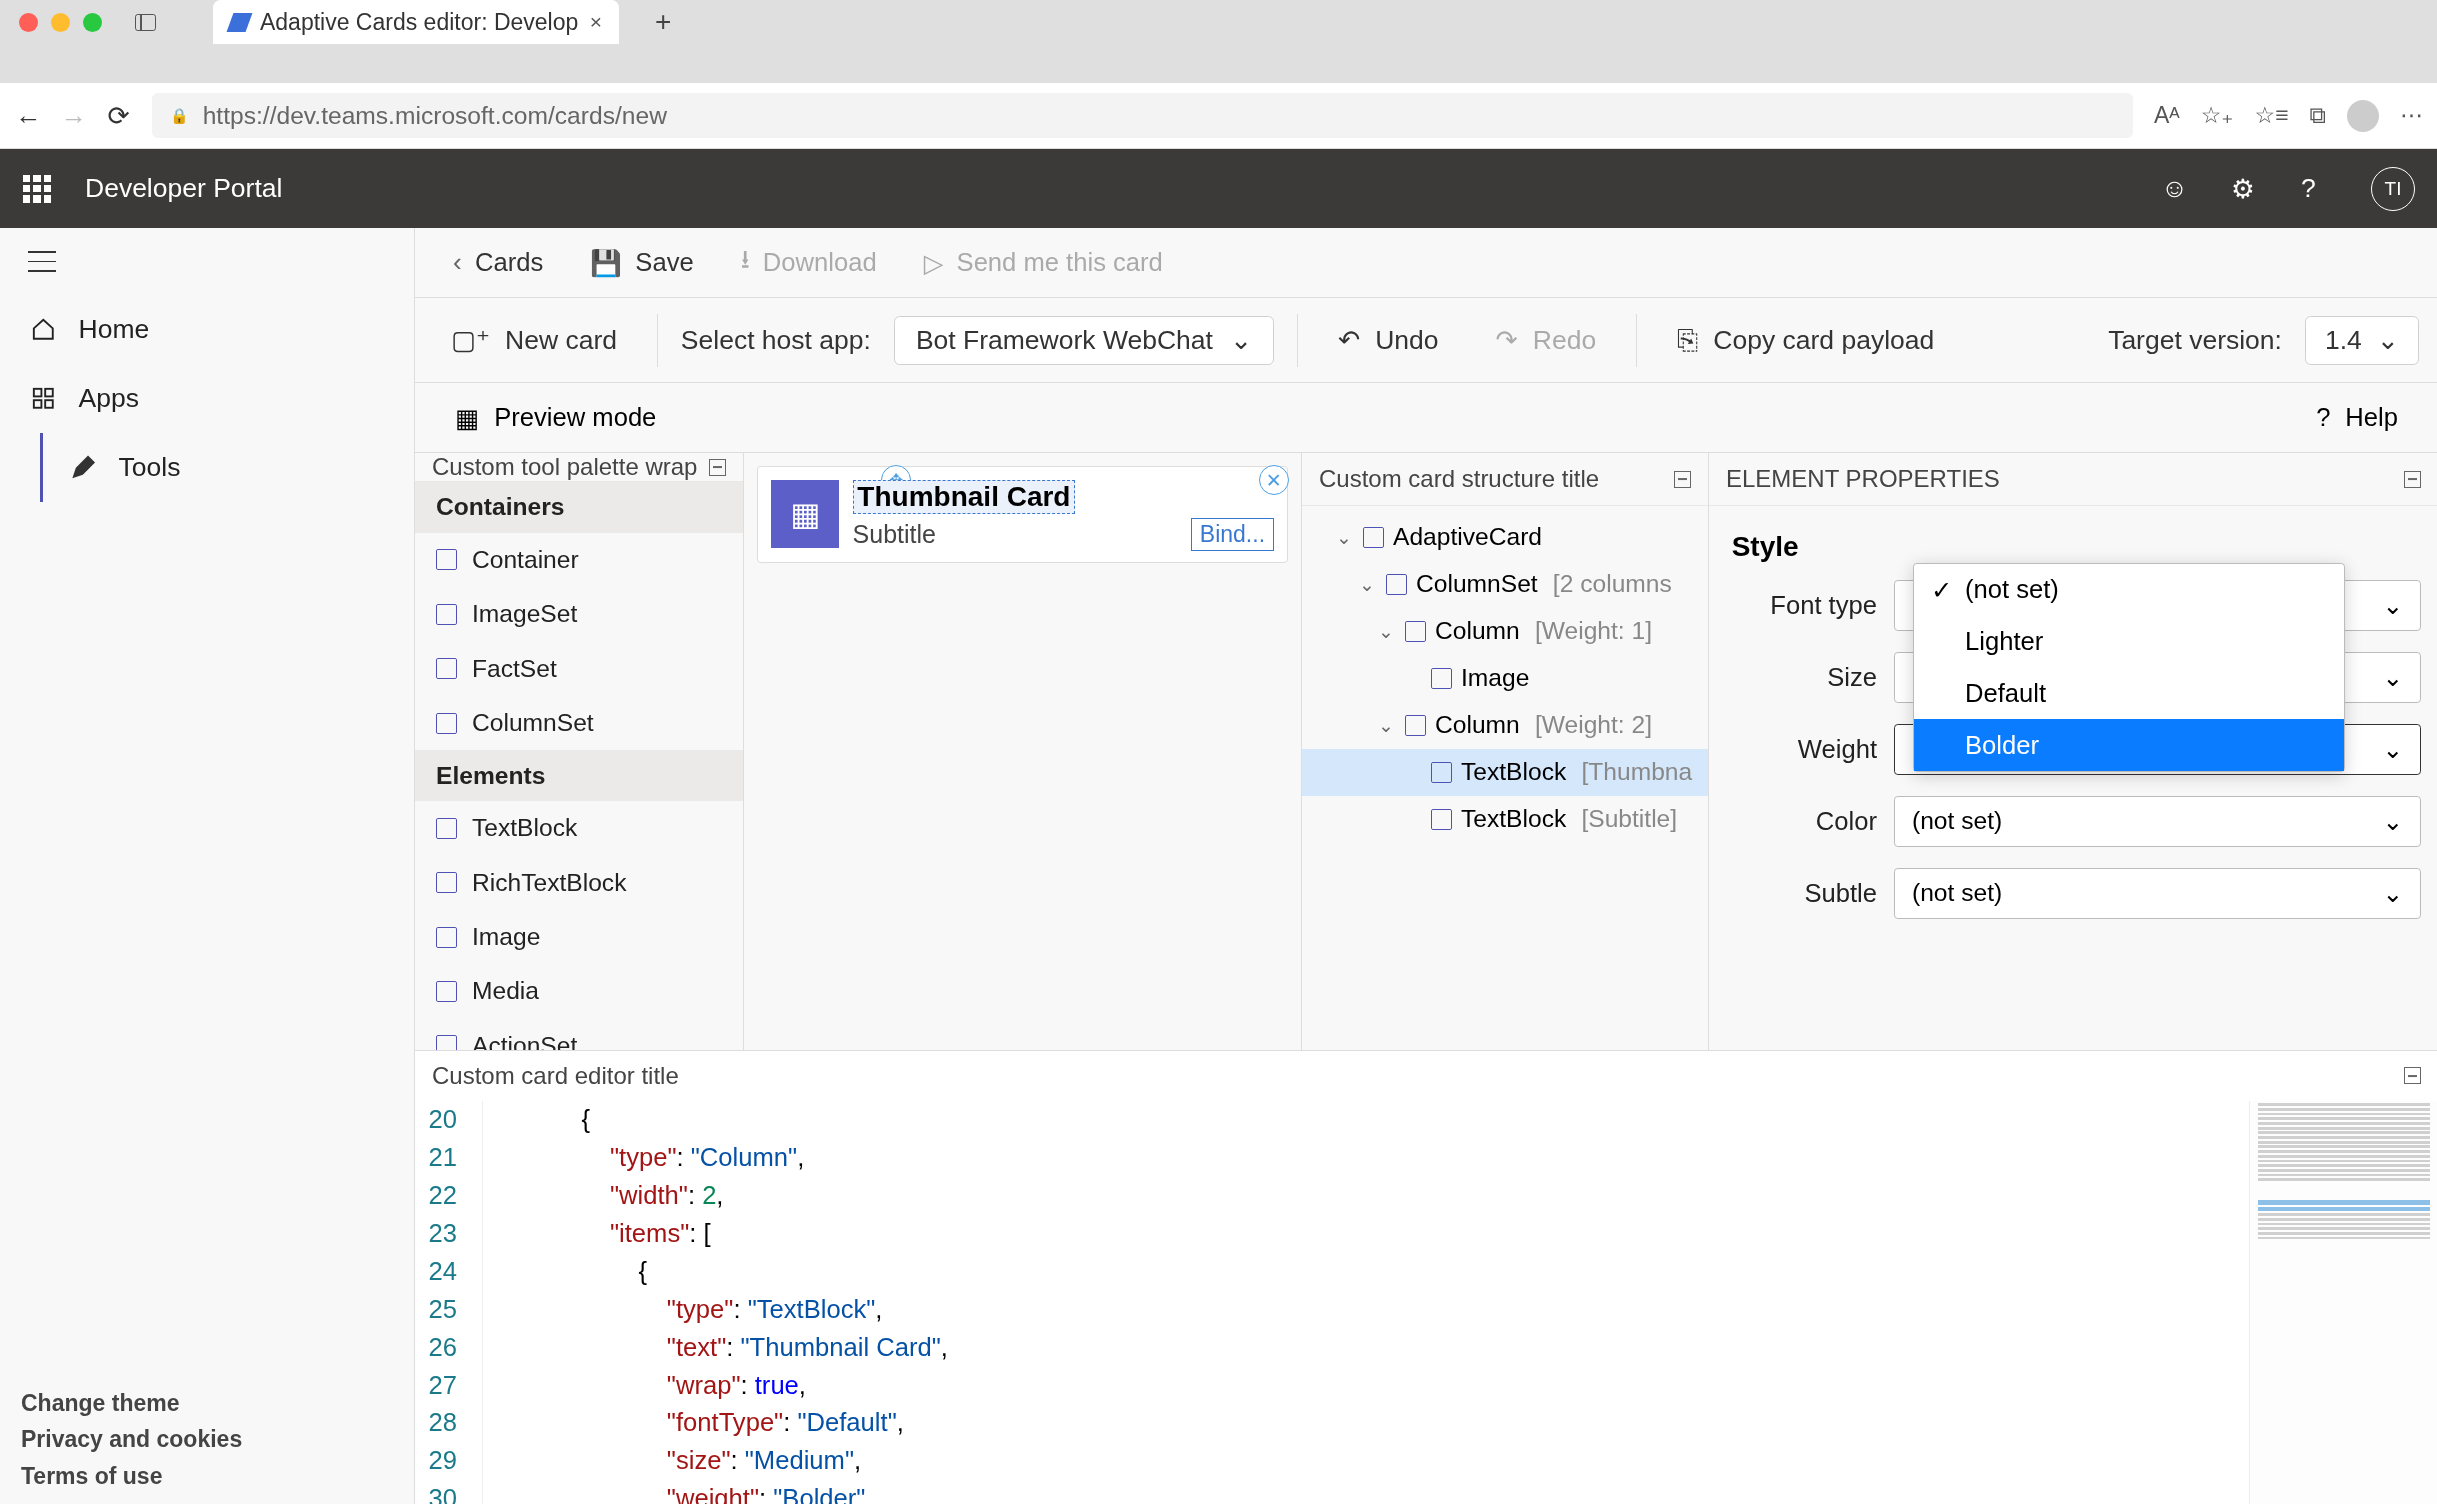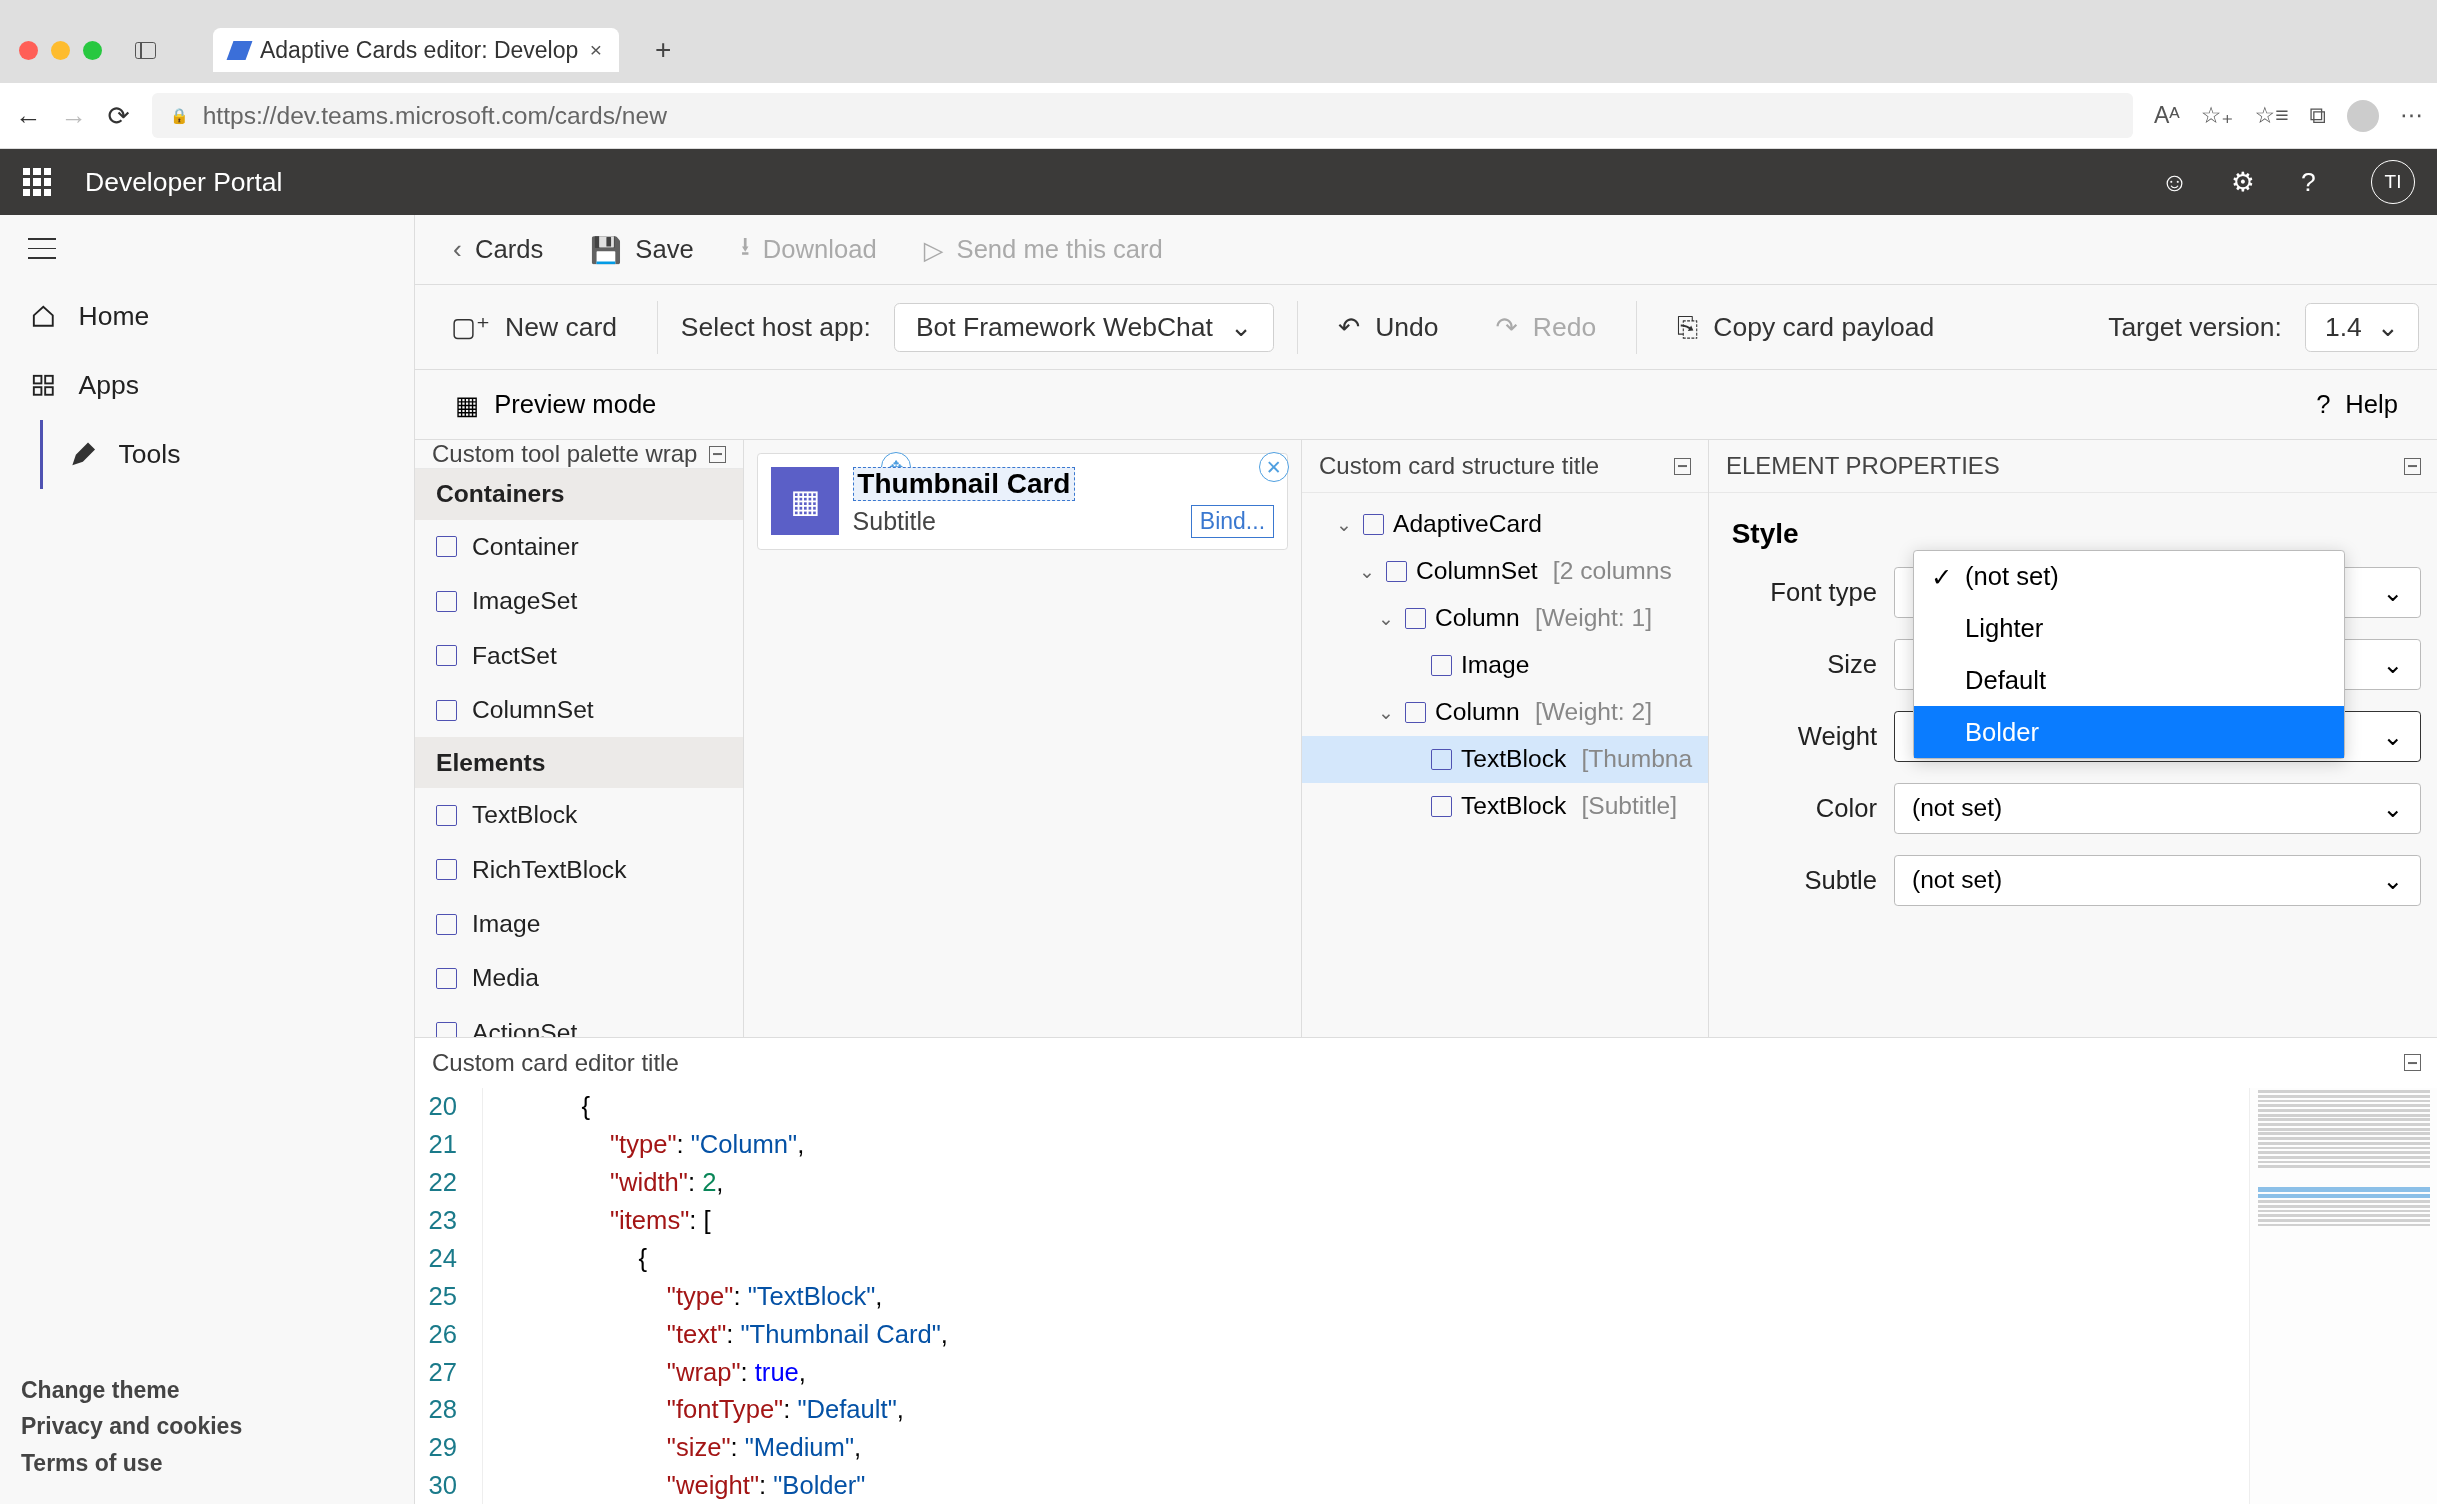--- a/index.html
+++ b/index.html
@@ -1,20 +1,20 @@
 <!DOCTYPE html>
 <html style="font-size:15px"><head>
 <meta charset="utf-8">
 <style>
 * { box-sizing: border-box; margin: 0; padding: 0; font-family: -apple-system, BlinkMacSystemFont, "Segoe UI", sans-serif; }
 body { background: #f8f8f8; width: 2438px; height: 1505px; overflow: hidden; }
 
 
 .browser-chrome { background: #dfdfdf; height: 83px; display: flex; flex-direction: column; }
-.tab-bar { height: 44px; display: flex; align-items: center; padding: 0 19px; gap: 19px; margin-top: 28px; }
+.tab-bar { height: 44px; display: flex; align-items: center; padding: 0 19px; gap: 19px; }
 .traffic-lights { display: flex; gap: 13.2px; }
 .traffic-light { width: 19px; height: 19px; border-radius: 50%; }
 .tl-red { background: #ff5f57; } .tl-yellow { background: #febc2e; } .tl-green { background: #28c840; }
 .sidebar-btn { width: 21px; height: 17px; border: 1.9px solid #555; border-radius: 2.8px; margin-left: 13.2px; position: relative; }
 .sidebar-btn::before { content:''; position:absolute; left:4.7px; top:0; bottom:0; width:1.9px; background:#555; }
 .tab { background: #fff; height: 44px; border-radius: 7.6px 7.6px 0 0; display: flex; align-items: center; padding: 0 17px; gap: 11.4px; margin-left: 38px; min-width: 397px; }
 .tab-favicon { width: 19px; height: 19px; background: #3b6fd9; transform: skewX(-20deg); }
 .tab-title { font-size: 23px; color: #333; flex: 1; white-space: nowrap; overflow: hidden; text-overflow: ellipsis; }
 .tab-close { font-size: 21px; color: #555; }
 .plus-tab { font-size: 28px; color: #444; margin-left: 17px; }
@@ -22,21 +22,21 @@
 .addr-bar { background: #fff; height: 66px; display: flex; align-items: center; padding: 0 15px; gap: 21px; border-bottom: 0.9px solid #ddd; }
 .nav-icon { width: 24.6px; color: #333; font-size: 26.5px; text-align: center; }
 .nav-disabled { color: #bbb; }
 .url-box { flex: 1; display: flex; align-items: center; background: #f3f3f3; border-radius: 5.7px; height: 45px; padding: 0 19px; gap: 13.2px; }
 .lock-icon { color: #666; }
 .url-text { font-size: 24.6px; color: #666; }
 .addr-icon { color: #555; font-size: 23px; }
 .profile-circ { width: 32px; height: 32px; border-radius: 50%; background: #ccc; }
 
 
-.portal-bar { background: #3b3a39; height: 66px; display: flex; align-items: center; padding: 0 23px; color: #fff; }
+.portal-bar { background: #3b3a39; height: 79px; display: flex; align-items: center; padding: 0 23px; color: #fff; }
 .waffle { width: 28px; height: 28px; display: grid; grid-template-columns: repeat(3,1fr); gap: 2.8px; }
 .waffle span { background: #fff; }
 .portal-title { font-size: 26.5px; margin-left: 34px; }
 .portal-spacer { flex: 1; }
 .portal-icon { width: 28px; font-size: 26.5px; margin-left: 42px; color: #fff; }
 .portal-avatar { width: 44px; height: 44px; border: 1.9px solid #fff; border-radius: 50%; display: flex; align-items: center; justify-content: center; font-size: 19px; margin-left: 42px; }
 
 
 .main { display: flex; height: calc(1505px - 83px - 66px - 66px); }
 .left-nav { width: 415px; border-right: 0.9px solid #ddd; display: flex; flex-direction: column; background: #f8f8f8; }

